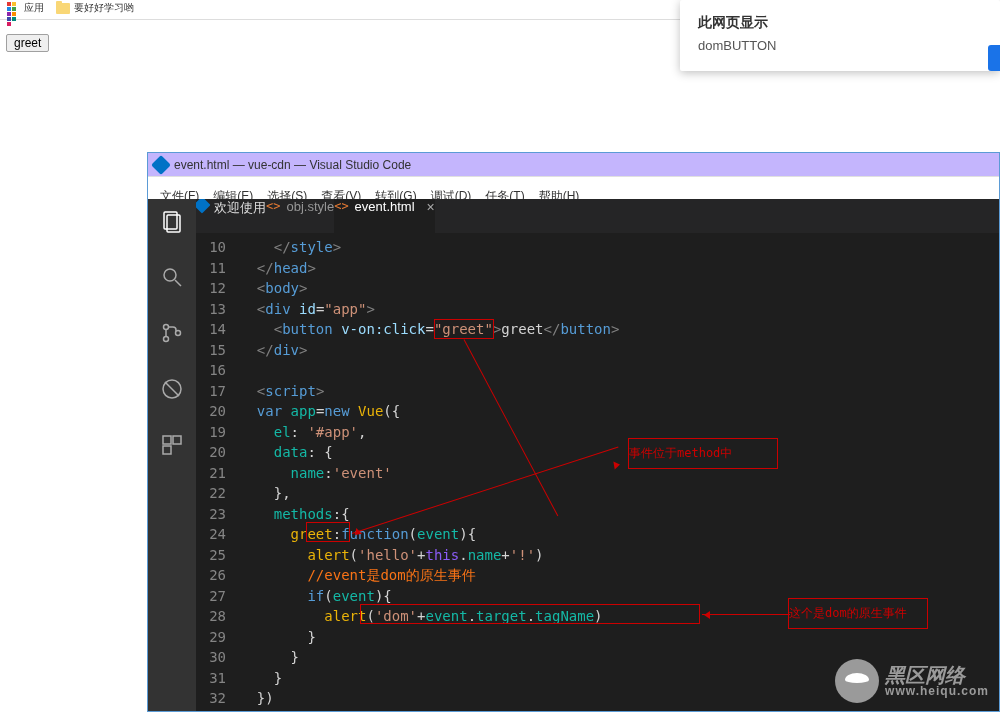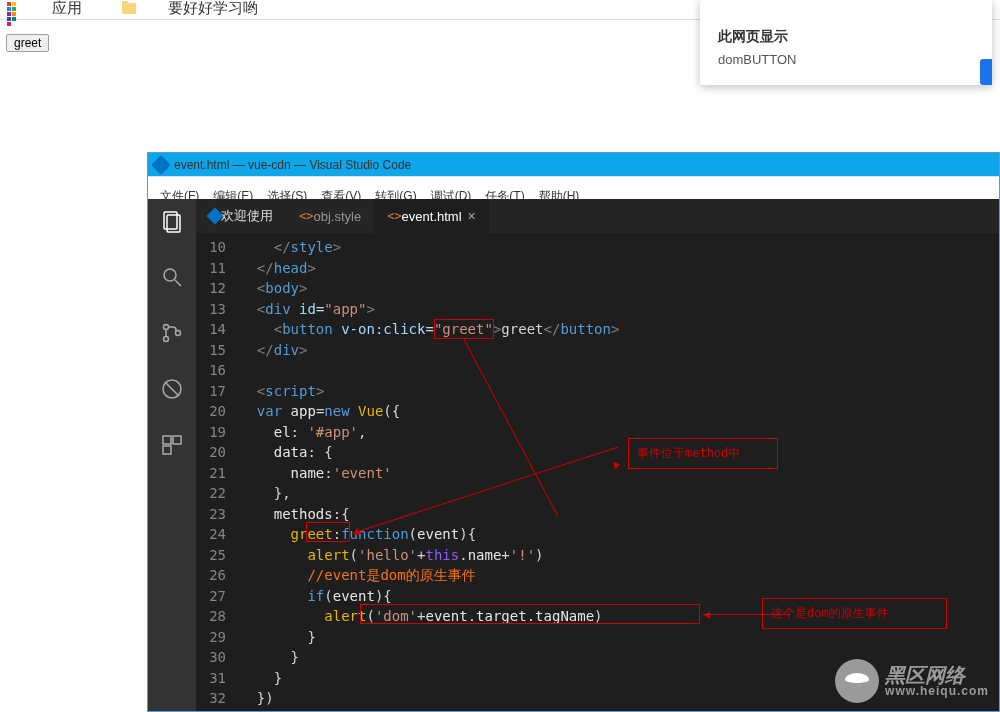--- a/index.html
+++ b/index.html
@@ -1,59 +1,59 @@
 <!DOCTYPE html>
 <html><head>
 <meta charset="utf-8">
 <style>
   * { margin: 0; padding: 0; box-sizing: border-box; }
   body { font-family: "Microsoft YaHei", "Segoe UI", sans-serif; background: #fff; width: 1000px; height: 712px; overflow: hidden; position: relative; }
 
   .browser-top { position: absolute; left: 0; top: 0; right: 0; height: 20px; border-bottom: 1px solid #ddd; }
-  .bookmark-bar { display: flex; align-items: center; padding-left: 6px; font-size: 15px; color: #333; height: 16px; gap: 28px; }
+  .bookmark-bar { display: flex; align-items: center; padding-left: 6px; font-size: 10px; color: #333; height: 16px; }
   .apps-icon { width: 14px; height: 14px; margin-right: 4px; display: inline-flex; flex-wrap: wrap; }
   .apps-icon span { width: 4px; height: 4px; margin: 0.5px; }
   .ai1{background:#e53935}.ai2{background:#fbc02d}.ai3{background:#1e88e5}.ai4{background:#43a047}.ai5{background:#8e24aa}.ai6{background:#fb8c00}.ai7{background:#3949ab}.ai8{background:#00897b}.ai9{background:#d81b60}
   .folder-ico { width: 14px; height: 11px; background: #f9d776; border-radius: 1px; margin: 0 4px 0 12px; position: relative; }
   .folder-ico::before { content:""; position:absolute; top:-2px; left:0; width:6px; height:3px; background:#f9d776; border-radius:1px 1px 0 0; }
 
   .page-area { position: absolute; left: 0; top: 20px; right: 0; }
   .greet-btn { margin: 14px 0 0 6px; font-size: 12px; padding: 1px 7px; background: #efefef; border: 1px solid #a0a0a0; border-radius: 2px; }
 
-  .dialog { position: absolute; right: 8px; top: 0; width: 292px; background: #fff; box-shadow: 0 2px 10px rgba(0,0,0,.25); border-radius: 2px; padding: 28px 18px 18px; font-size: 14px; color: #333; }
+  .dialog { position: absolute; right: 0; top: 0; width: 320px; background: #fff; box-shadow: 0 2px 10px rgba(0,0,0,.25); border-radius: 2px; padding: 14px 18px 18px; font-size: 14px; color: #333; }
   .dialog .d-title { font-size: 14px; font-weight: 600; color: #333; margin-bottom: 6px; }
   .dialog .d-msg { font-size: 13px; color: #555; }
   .dialog .d-ok { position: absolute; right: 0px; bottom: 0px; background: #1a73e8; width: 12px; height: 26px; border-top-left-radius: 3px; border-bottom-left-radius: 3px; }
 
   .vscode-win { position: absolute; left: 147px; top: 152px; right: 0; bottom: 0; border: 1px solid #5b9bd5; background: #fff; }
-  .titlebar { height: 24px; background: #0ea5e9; display: flex; align-items: center; font-size: 12px; color: #333; padding-left: 6px; border-bottom: 1px solid #e0e0e0; }
+  .titlebar { height: 24px; background: #c4b5fd; display: flex; align-items: center; font-size: 12px; color: #333; padding-left: 6px; border-bottom: 1px solid #e0e0e0; }
   .titlebar .vs-logo { width: 14px; height: 14px; background: #0072c6; margin-right: 6px; transform: rotate(45deg); border-radius: 2px; }
   .menubar { height: 22px; display: flex; align-items: center; font-size: 12px; color: #333; padding-left: 6px; gap: 2px; }
   .menubar span { padding: 2px 6px; cursor: default; margin-top: 16px; }
 
   .vscode-body { display: flex; height: calc(100% - 46px); }
   .activity-bar { width: 48px; background: #333333; display: flex; flex-direction: column; align-items: center; padding-top: 10px; gap: 28px; }
   .activity-bar svg { width: 24px; height: 24px; fill: none; stroke: #aaa; stroke-width: 1.5; }
   .activity-bar .sel svg { stroke: #fff; }
 
   .editor-area { flex: 1; background: #1e1e1e; position: relative; overflow: hidden; }
   .tab-row { height: 34px; display: flex; align-items: stretch; background: #252526; }
-  .tab { display: flex; align-items: center; padding: 0 13px; font-size: 13px; color: #969696; }
+  .tab { display: flex; align-items: flex-start; padding: 0 0; font-size: 13px; color: #969696; gap: 6px; }
   .tab.active { background: #1e1e1e; color: #fff; }
   .tab .tico { color: #e37933; font-family: monospace; font-size: 12px; }
   .tab .close { margin-left: 6px; font-size: 14px; color: #aaa; }
   .tab.wtab { color: #ddd; }
   .tab.wtab .vs-sm { width:12px;height:12px;background:#0072c6;transform:rotate(45deg);border-radius:1px; }
 
   .code-area { font-family: Consolas, monospace; font-size: 14px; line-height: 20.5px; color: #d4d4d4; display: flex; padding-top: 4px; position: relative; }
   .gutter { width: 44px; text-align: right; color: #858585; padding-right: 14px; user-select: none; }
   .code-lines { flex: 1; white-space: pre; position: relative; }
-  .c-tag{color:#569cd6}.c-attr{color:#9cdcfe}.c-str{color:#ce9178}.c-kw{color:#569cd6}.c-fn{color:#eab308}.c-cmt{color:#f97316}.c-punc{color:#808080}.c-this{color:#8b5cf6}.c-var{color:#e5e5e5}
-
-  .annot-box { position:absolute; border:1px solid #cc0000; color:#cc0000; font-size:12px; padding:4px 8px; background:transparent; }
+  .c-tag{color:#569cd6}.c-attr{color:#9cdcfe}.c-str{color:#ce9178}.c-kw{color:#569cd6}.c-fn{color:#eab308}.c-cmt{color:#f97316}.c-punc{color:#808080}.c-this{color:#8b5cf6}.c-var{color:#14b8a6}
+
+  .annot-box { position:absolute; border:1px solid #cc0000; color:#cc0000; font-size:12px; padding:4px 0; background:transparent; }
   .annot-line { position:absolute; background:#cc0000; height:1px; transform-origin: left center; }
   .annot-arrow { position:absolute; width:0;height:0; border-left:6px solid #cc0000; border-top:4px solid transparent; border-bottom:4px solid transparent; }
   .red-rect { position:absolute; border:1px solid #cc0000; }
 
   .watermark { position:absolute; right:10px; bottom:8px; color:#9a9a9a; font-size:20px; font-style:italic; font-weight:bold; display:flex; align-items:center; gap:6px; }
   .watermark .wm-ico { width:44px;height:44px;background:#9a9a9a;border-radius:50%; position:relative; }
   .watermark .wm-ico::after{content:"";position:absolute;left:10px;top:14px;width:24px;height:10px;background:#fff;border-radius:50% 50% 50% 50% / 70% 70% 30% 30%;}
   .watermark .wm-txt { line-height:1; }
   .watermark .wm-sub { display:block; font-size:12px; font-style:normal; letter-spacing:1px; }
 </style>
@@ -173,21 +173,21 @@
             <div>32</div>
             <div>33</div>
           </div>
         <div class="code-lines" id="codelines"><div>    <span class="c-punc">&lt;/</span><span class="c-tag">style</span><span class="c-punc">&gt;</span></div><div>  <span class="c-punc">&lt;/</span><span class="c-tag">head</span><span class="c-punc">&gt;</span></div><div>  <span class="c-punc">&lt;</span><span class="c-tag">body</span><span class="c-punc">&gt;</span></div><div>  <span class="c-punc">&lt;</span><span class="c-tag">div</span> <span class="c-attr">id</span>=<span class="c-str">"app"</span><span class="c-punc">&gt;</span></div><div>    <span class="c-punc">&lt;</span><span class="c-tag">button</span> <span class="c-attr">v-on:click</span>=<span class="c-str">"greet"</span><span class="c-punc">&gt;</span>greet<span class="c-punc">&lt;/</span><span class="c-tag">button</span><span class="c-punc">&gt;</span></div><div>  <span class="c-punc">&lt;/</span><span class="c-tag">div</span><span class="c-punc">&gt;</span></div><div>&nbsp;</div><div>  <span class="c-punc">&lt;</span><span class="c-tag">script</span><span class="c-punc">&gt;</span></div><div>  <span class="c-kw">var</span> <span class="c-var">app</span>=<span class="c-kw">new</span> <span class="c-fn">Vue</span>({</div><div>    <span class="c-var">el</span>: <span class="c-str">'#app'</span>,</div><div>    <span class="c-var">data</span>: {</div><div>      <span class="c-var">name</span>:<span class="c-str">'event'</span></div><div>    },</div><div>    <span class="c-var">methods</span>:{</div><div>      <span class="c-fn">greet</span>:<span class="c-kw">function</span>(<span class="c-var">event</span>){</div><div>        <span class="c-fn">alert</span>(<span class="c-str">'hello'</span>+<span class="c-this">this</span>.<span class="c-var">name</span>+<span class="c-str">'!'</span>)</div><div>        <span class="c-cmt">//event是dom的原生事件</span></div><div>        <span class="c-kw">if</span>(<span class="c-var">event</span>){</div><div>          <span class="c-fn">alert</span>(<span class="c-str">'dom'</span>+<span class="c-var">event</span>.<span class="c-var">target</span>.<span class="c-var">tagName</span>)</div><div>        }</div><div>      }</div><div>    }</div><div>  })</div><div>  <span class="c-var">app</span>.<span class="c-fn">greet</span>()</div></div>
 
         <div class="red-rect" style="left:238px;top:86px;width:60px;height:20px"></div>
         <div class="red-rect" style="left:110px;top:289px;width:44px;height:20px"></div>
         <div class="red-rect" style="left:164px;top:371px;width:340px;height:20px"></div>
 
         <div class="annot-box" style="left:432px;top:205px;width:150px">事件位于method中</div>
-        <div class="annot-box" style="left:566px;top:365px;width:185px">这个是dom的原生事件</div>
+        <div class="annot-box" style="left:592px;top:365px;width:140px">这个是dom的原生事件</div>
 
         <div class="annot-line" style="left:268px;top:106px;width:200px;transform:rotate(62deg)"></div>
         <div class="annot-arrow" style="left:158px;top:296px;transform:rotate(135deg)"></div>
         <div class="annot-line" style="left:156px;top:300px;width:280px;transform:rotate(-18deg)"></div>
         <div class="annot-arrow" style="left:418px;top:228px;transform:rotate(-10deg)"></div>
         <div class="annot-line" style="left:506px;top:381px;width:88px"></div>
         <div class="annot-arrow" style="left:508px;top:378px;transform:rotate(180deg)"></div>
       </div>
     </div>
   </div>

